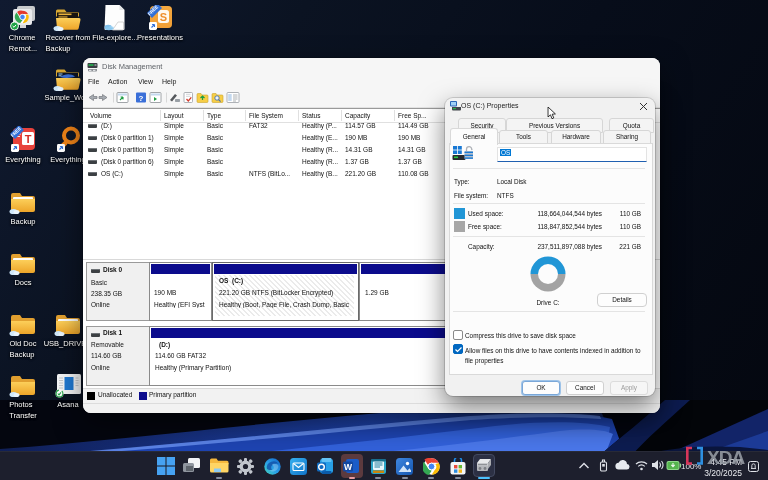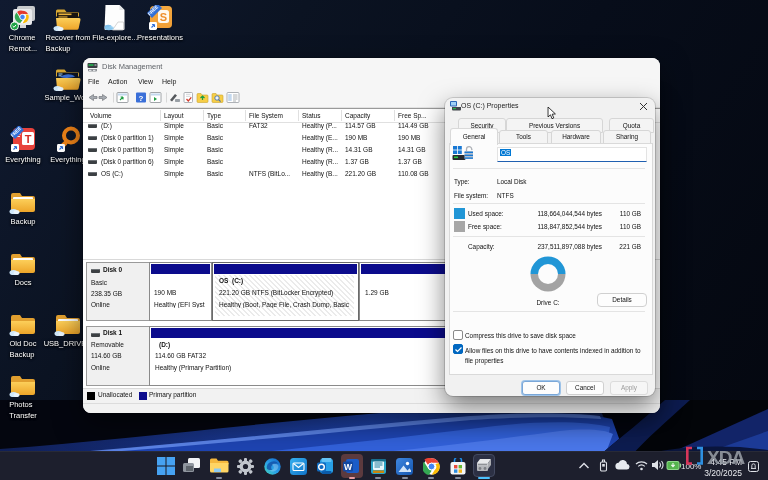--- a/index.html
+++ b/index.html
@@ -230,20 +230,33 @@
   <svg width="28" height="24" viewBox="0 0 28 24">
     <path d="M2 4 a2 2 0 0 1 2-2 h7 l2 3 h11 a2 2 0 0 1 2 2 v3 h-24z" fill="#e19f2f"></path>
     <path d="M2 8 h24 v11 a2 2 0 0 1 -2 2 h-20 a2 2 0 0 1 -2-2z" fill="url(#fgrad)"></path>
     <ellipse cx="4.5" cy="20.5" rx="4" ry="2.6" fill="#cfe8fb"></ellipse>
           <ellipse cx="7.5" cy="21" rx="3" ry="2" fill="#e8f4fd"></ellipse>
   </svg>
 </div>
       <div class="dlabel">Photos<br>Transfer</div>
     </div>
 
+<div class="dicon" style="left:45px;top:371px;">
+      <div class="dic">
+  <svg width="27" height="26" viewBox="0 0 27 26">
+    <rect x="2" y="2" width="24" height="20" rx="1.5" fill="#f4f5f6"></rect>
+    <rect x="9.5" y="5" width="9" height="13" fill="#1f78d1"></rect>
+    <path d="M4 6 h4 m-4 2.5 h4 m-4 2.5 h4 m-4 2.5 h4 m-4 2.5 h4 M20.5 6 h3 m-3 2.5 h3 m-3 2.5 h3 m-3 2.5 h3" stroke="#c5c8cc" stroke-width="1"></path>
+    <circle cx="4.5" cy="21.5" r="4" fill="#fff"></circle>
+    <circle cx="4.5" cy="21.5" r="3.4" fill="none" stroke="#27a44a" stroke-width="1.1" stroke-dasharray="15 3"></circle>
+    <path d="M2.8 21.5 l1.2 1.3 2-2.4" stroke="#27a44a" stroke-width="1.1" fill="none"></path>
+  </svg>
+</div>
+      <div class="dlabel">Asana</div>
+    </div>
 
 <div id="dm">
 
   <div class="abs" style="left:0;top:0;width:577px;height:17px;background:#f6f6f6;"></div>
   <svg class="abs" style="left:4px;top:4px;" width="11" height="10" viewBox="0 0 11 10">
     <rect x="0.5" y="1" width="10" height="5" rx="1" fill="#3a3d42"></rect>
     <rect x="1.5" y="2.2" width="5" height="1.6" fill="#22b14c"></rect>
     <rect x="7.5" y="2.2" width="2" height="1.6" fill="#9aa0a6"></rect>
     <path d="M1 7 h9 v1.5 a1 1 0 0 1 -1 1 h-7 a1 1 0 0 1 -1 -1z" fill="#8b8f94"></path>
     <rect x="2" y="7.8" width="2.4" height="1.2" fill="#dfe1e4"></rect>

